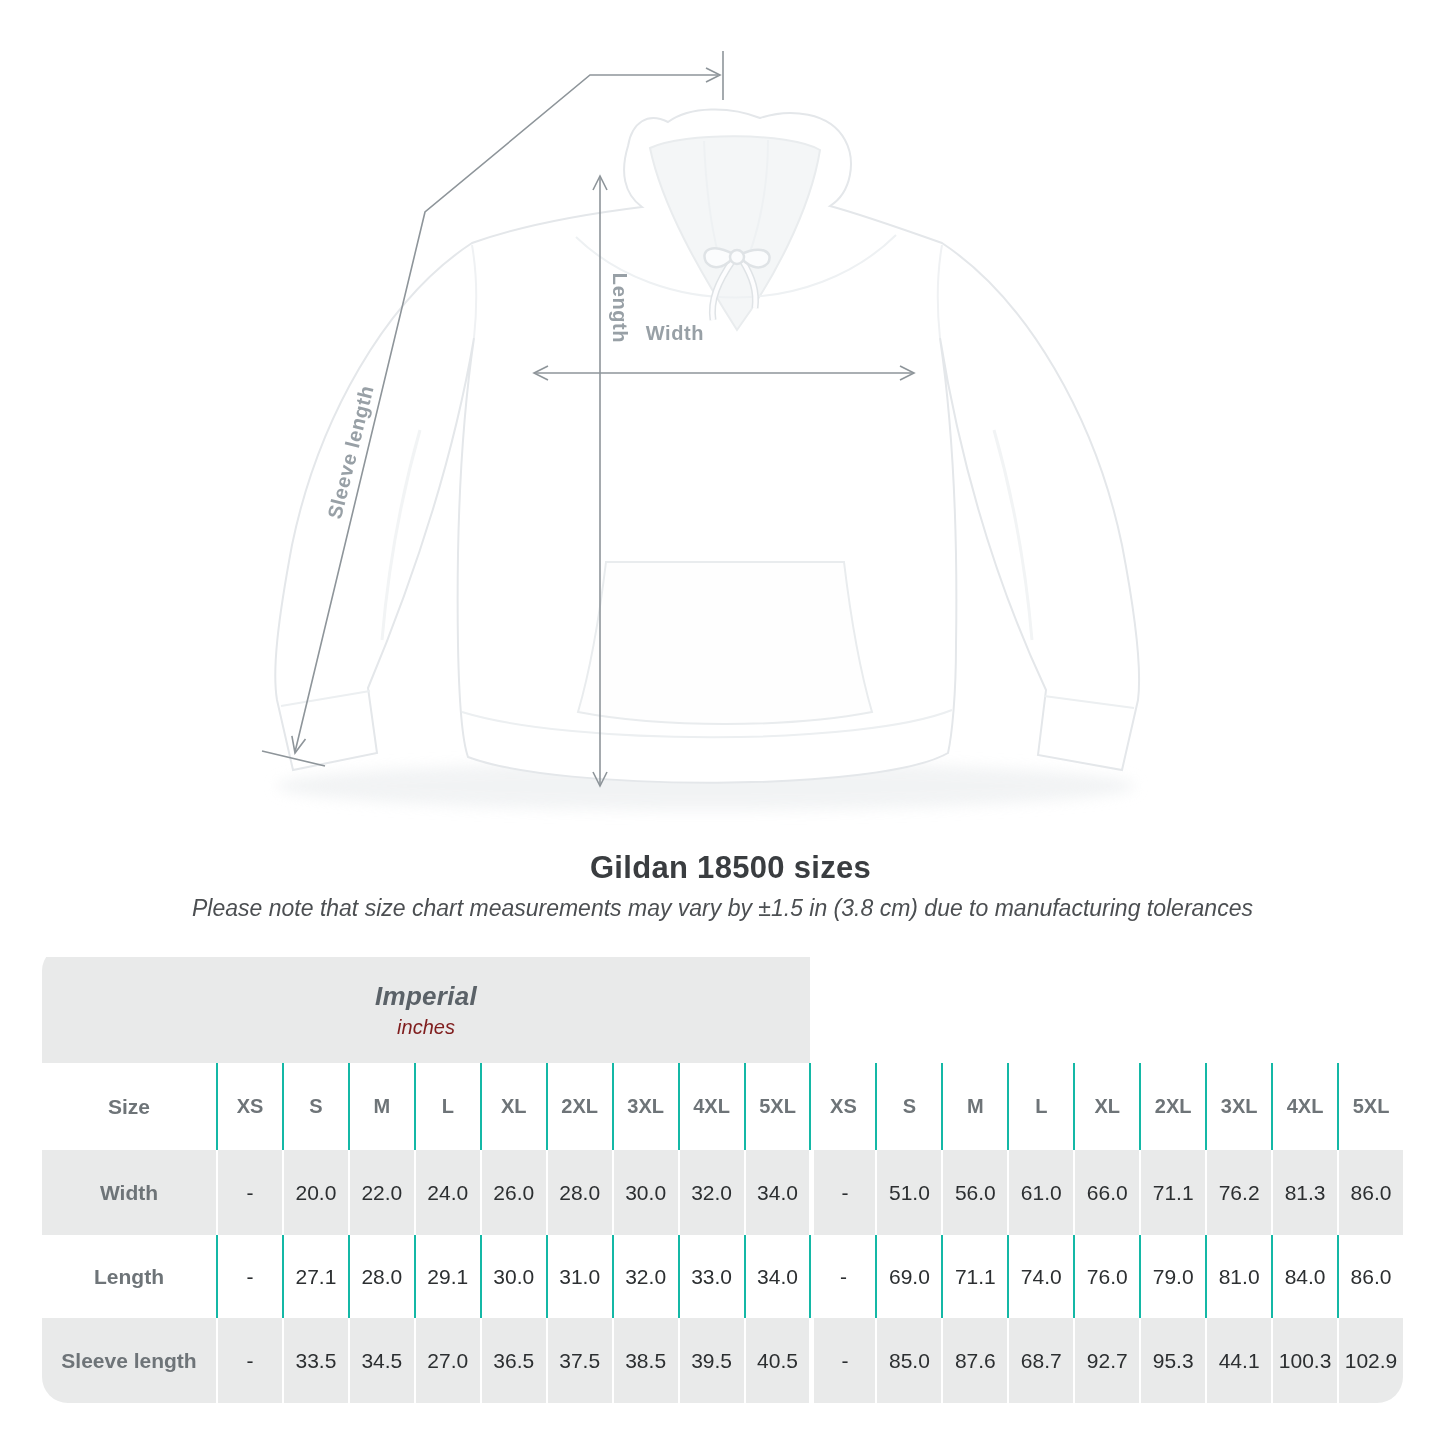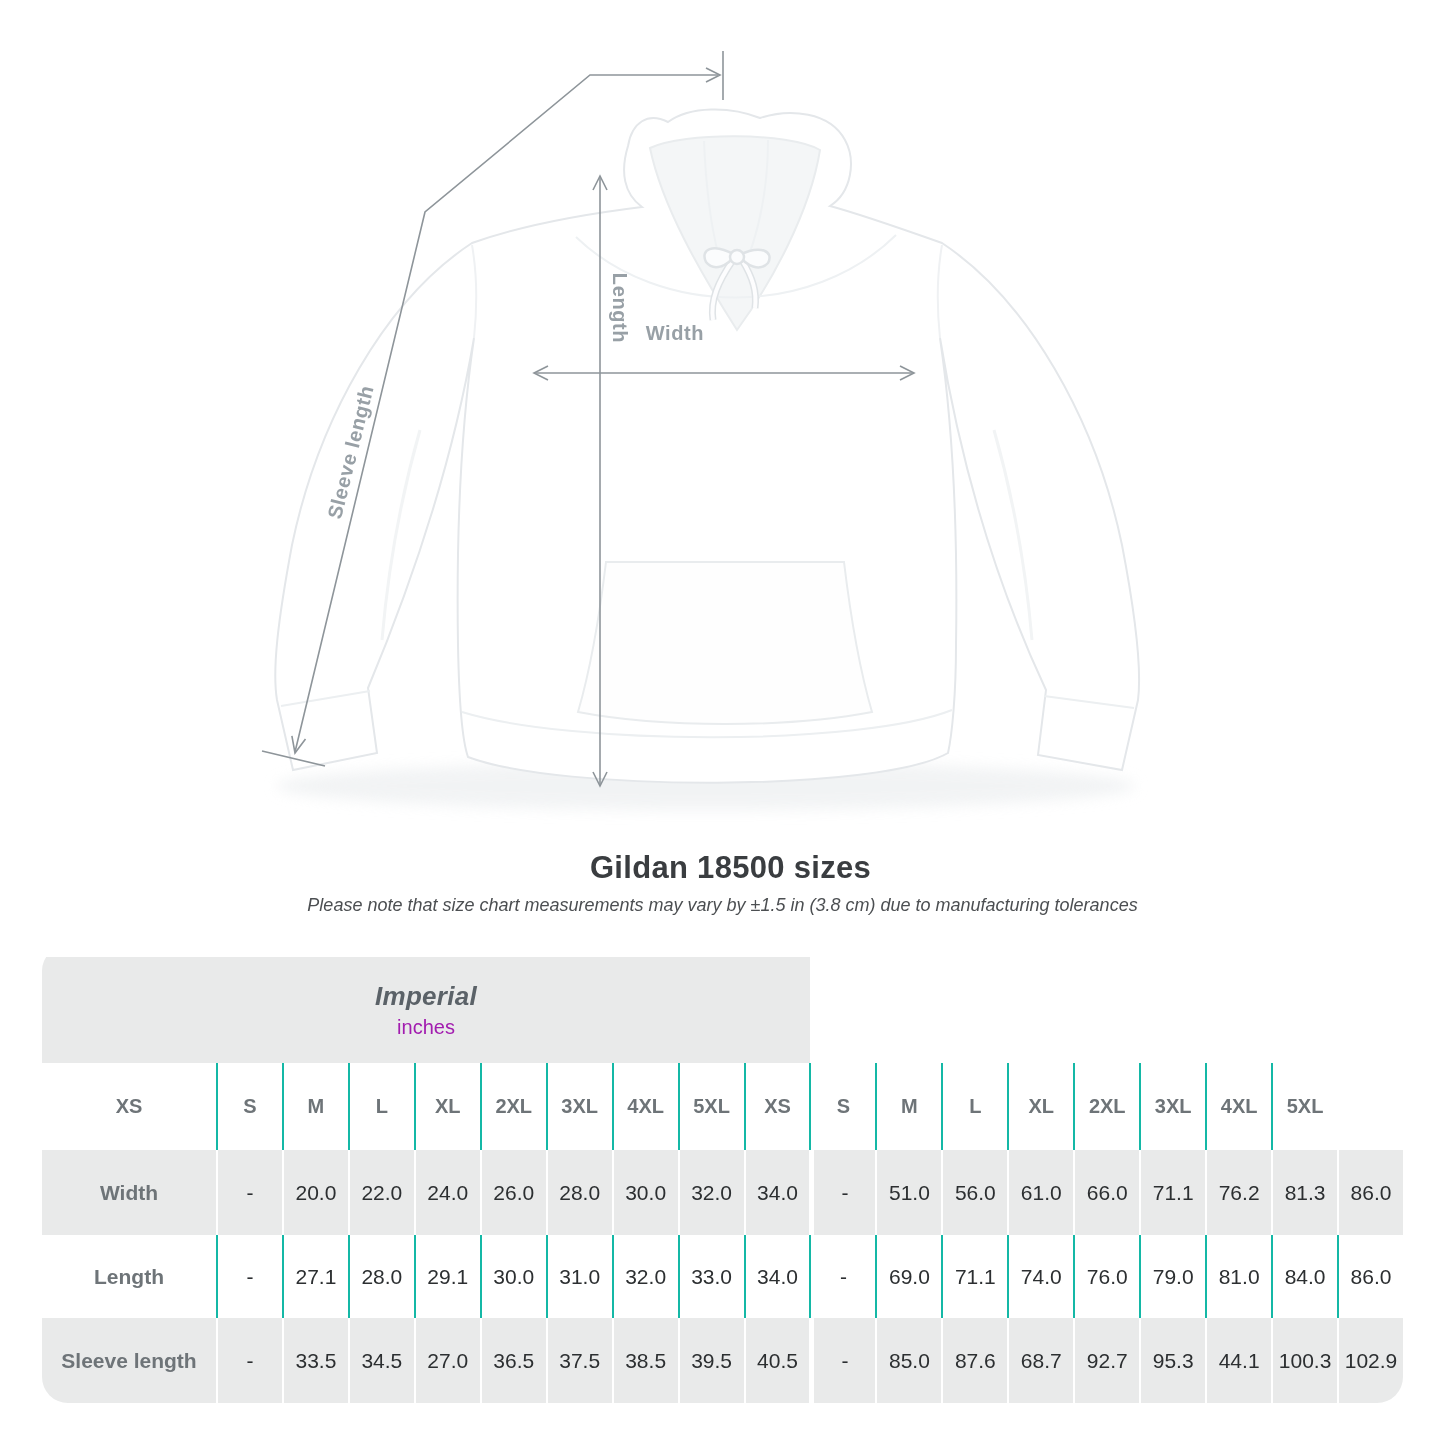--- a/index.html
+++ b/index.html
@@ -16,33 +16,33 @@
   .mlabel.width-label{left:675px;top:345px;transform:translate(-50%,-100%);}
   .mlabel.length-label{left:619px;top:308px;transform:translate(-50%,-50%) rotate(90deg);}
   .mlabel.sleeve-label{left:351px;top:452px;transform:translate(-50%,-50%) rotate(-76deg);}
   
   .page-title{
     position:absolute;top:850px;left:8px;width:100%;text-align:center;
     font-size:31px;font-weight:bold;color:#3a3d40;letter-spacing:.3px;
   }
   .page-note{
     position:absolute;top:895px;left:0;width:100%;text-align:center;
-    font-style:italic;font-size:18px;color:#4c4f52;
+    font-style:italic;font-size:23px;color:#4c4f52;
   }
   
   .size-table{
     position:absolute;left:42px;top:945px;width:1361px;height:458px;
     border-radius:26px;overflow:hidden;background:#ffffff;
   }
   .thead{display:grid;grid-template-columns:768px 5px 588px;height:118px;}
   .thead .hblock{
     background:#e9eaea;display:flex;flex-direction:column;align-items:center;justify-content:center;gap:4px;margin-top:12px;
   }
   .hblock .htitle{font-style:italic;font-weight:bold;font-size:26px;color:#5b6268;letter-spacing:.3px;}
-  .hblock .hunit{font-size:20px;color:#a21caf;}
+  .hblock .hunit{font-style:italic;font-size:20px;color:#7f1d1d;}
   .trow{display:grid;grid-template-columns:174px repeat(18,1fr);}
   .trow .cell{
     display:flex;align-items:center;justify-content:center;
     box-sizing:border-box;overflow:hidden;
   }
   .hrow{height:87px;background:#fff;}
   .drow{height:85px;}
   .drow.mid{height:83px;}
   .plain{background:#ffffff;}
   .band{background:#e9eaea;}
@@ -150,20 +150,21 @@
   <div class="size-table">
     <div class="thead">
       <div class="hblock">
         <div class="htitle">Imperial</div>
         <div class="hunit">inches</div>
       </div>
       <div></div>
     </div>
     <div id="tgrid">
         <div class="trow hrow plain">
+          <div class="cell lbl">Size</div>
           <div class="cell hdr">XS</div>
           <div class="cell hdr">S</div>
           <div class="cell hdr">M</div>
           <div class="cell hdr">L</div>
           <div class="cell hdr">XL</div>
           <div class="cell hdr">2XL</div>
           <div class="cell hdr">3XL</div>
           <div class="cell hdr">4XL</div>
           <div class="cell hdr">5XL</div>
           <div class="cell hdr sec-start">XS</div>

